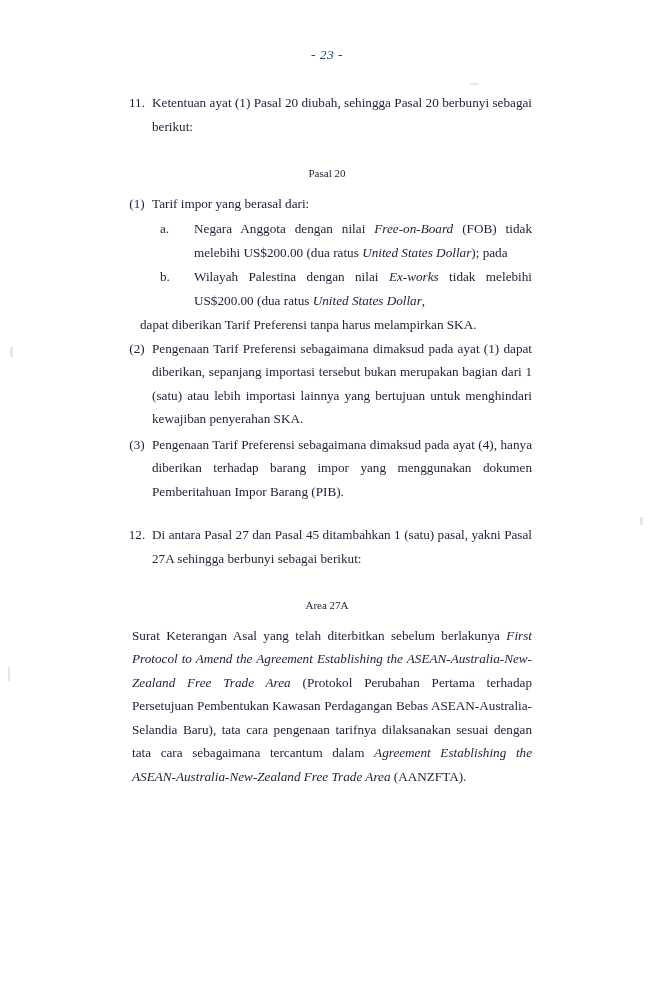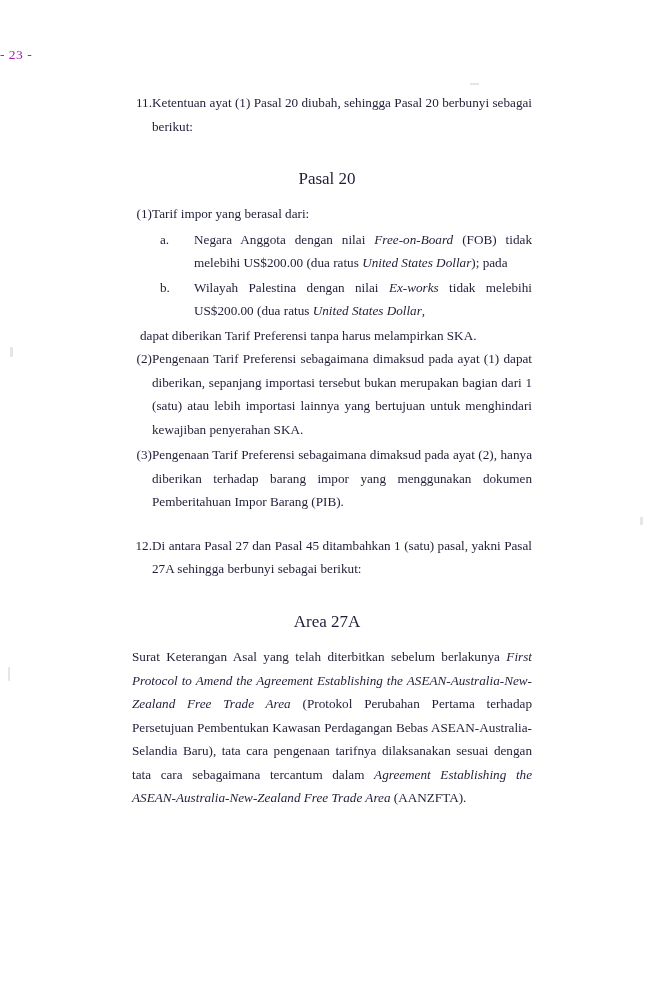--- a/index.html
+++ b/index.html
@@ -16,55 +16,57 @@
     overflow: hidden;
   }
   .page {
     position: relative;
     width: 654px;
     height: 1000px;
     box-sizing: border-box;
     padding: 0;
   }
   .page-number {
+    text-align: center;
     font-size: 13.5px;
     margin-top: 47px;
     letter-spacing: 0.5px;
-    color: #a21caf;
+    color: #0c4a6e;
+    font-style: italic;
   }
   .content {
     margin: 0 auto;
     width: 410px;
     padding-top: 28px;
     font-size: 13.2px;
     line-height: 1.78;
     text-align: justify;
     color: #1e1e38;
   }
   .numbered-item {
     display: flex;
     align-items: flex-start;
     margin-bottom: 2px;
   }
   .numbered-item .num {
     width: 30px;
     flex: 0 0 30px;
-    text-align: right;
+    text-align: center;
     font-size: 13.2px;
   }
   .numbered-item .body {
     flex: 1 1 auto;
     text-align: justify;
     text-justify: inter-word;
   }
   .center-head {
     text-align: center;
     margin-top: 26px;
     margin-bottom: 8px;
-    font-size: 17px;
+    font-size: 11px;
   }
   .sub-item {
     display: flex;
     align-items: flex-start;
     margin-bottom: 1px;
   }
   .sub-item .marker {
     width: 38px;
     flex: 0 0 38px;
   }
@@ -150,21 +152,21 @@
 
     <div class="flow-text">dapat diberikan Tarif Preferensi tanpa harus melampirkan SKA.</div>
 
     <div class="numbered-item">
       <div class="num">(2)</div>
       <div class="body">Pengenaan Tarif Preferensi sebagaimana dimaksud pada ayat (1) dapat diberikan, sepanjang importasi tersebut bukan merupakan bagian dari 1 (satu) atau lebih importasi lainnya yang bertujuan untuk menghindari kewajiban penyerahan SKA.</div>
     </div>
 
     <div class="numbered-item">
       <div class="num">(3)</div>
-      <div class="body">Pengenaan Tarif Preferensi sebagaimana dimaksud pada ayat (2), hanya diberikan terhadap barang impor yang menggunakan dokumen Pemberitahuan Impor Barang (PIB).</div>
+      <div class="body">Pengenaan Tarif Preferensi sebagaimana dimaksud pada ayat (4), hanya diberikan terhadap barang impor yang menggunakan dokumen Pemberitahuan Impor Barang (PIB).</div>
     </div>
 
     <div class="gap-md"></div>
 
     <div class="numbered-item">
       <div class="num">12.</div>
       <div class="body">Di antara Pasal 27 dan Pasal 45 ditambahkan 1 (satu) pasal, yakni Pasal 27A sehingga berbunyi sebagai berikut:</div>
     </div>
 
     <div class="center-head">Area 27A</div>

